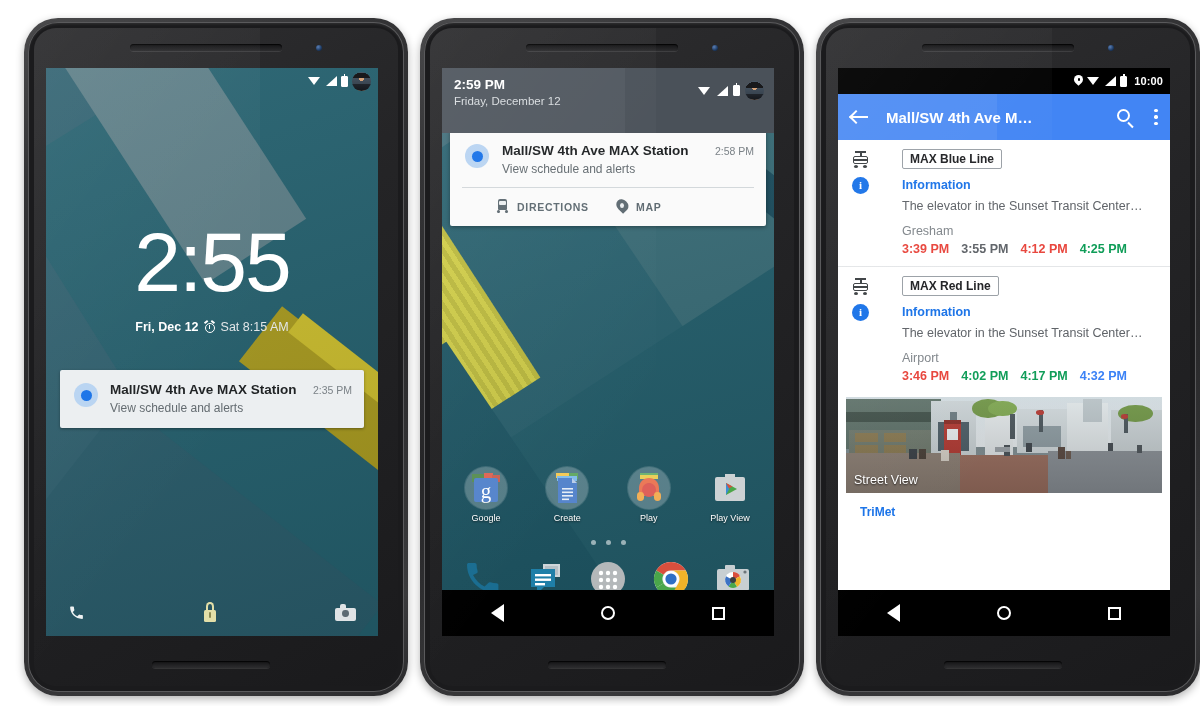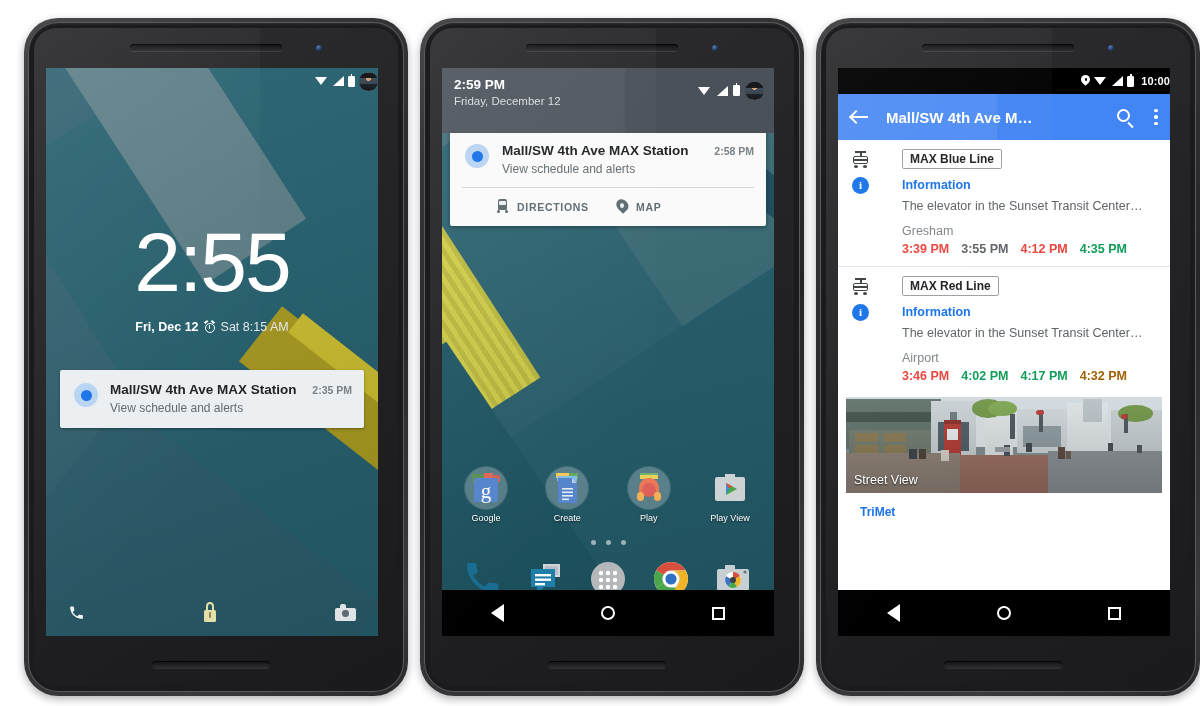--- a/index.html
+++ b/index.html
@@ -25,21 +25,21 @@
 
   
   .screen{position:absolute;overflow:hidden;background:#000;z-index:20;}
 
   
   .wp{position:absolute;inset:0;overflow:hidden;background:#24606e;}
   .wp i{position:absolute;display:block;}
 
   
   .sbar{position:absolute;left:0;right:0;top:0;display:flex;align-items:center;z-index:30;}
-  .sb-icons{margin-left:auto;display:flex;align-items:center;gap:4px;}
+  .sb-icons{margin-left:auto;display:flex;align-items:center;gap:4px;padding-right:7px;}
   .ic-wifi{width:13px;height:10px;position:relative;}
   .ic-wifi:before{content:"";position:absolute;left:0;top:1px;width:0;height:0;
       border-left:6.5px solid transparent;border-right:6.5px solid transparent;border-top:8px solid #fff;}
   .ic-sig{width:12px;height:10px;position:relative;}
   .ic-sig:before{content:"";position:absolute;right:0;bottom:0;width:0;height:0;
       border-left:11px solid transparent;border-bottom:10px solid #fff;}
   .ic-bat{width:7px;height:11px;border:1.6px solid #fff;border-radius:1px;background:#fff;position:relative;box-sizing:border-box;}
   .ic-bat:before{content:"";position:absolute;left:1.6px;right:1.6px;top:-3px;height:2px;background:#fff;}
   .ic-pin{width:9px;height:12px;position:relative;}
   .ic-pin:before{content:"";position:absolute;left:0;top:0;width:9px;height:9px;border-radius:50% 50% 50% 0;
@@ -70,21 +70,21 @@
   .al-b2{right:.2px;transform:rotate(38deg);}
 
   
   .notif{position:absolute;background:#eceff1;border-radius:2px;box-shadow:0 1px 3px rgba(0,0,0,.36);overflow:hidden;}
   .notif-main{display:flex;align-items:flex-start;}
   .n-badge{flex:0 0 auto;border-radius:50%;background:#b9d4f2;display:flex;align-items:center;justify-content:center;}
   .n-badge span{border-radius:50%;background:#1a73e8;display:block;}
   .n-body{flex:1 1 auto;min-width:0;}
   .n-title{color:#1f2224;font-weight:bold;white-space:nowrap;overflow:hidden;text-overflow:ellipsis;}
   .n-sub{color:#636b70;}
-  .n-time{flex:0 0 auto;color:#7b8287;font-weight:bold;}
+  .n-time{flex:0 0 auto;color:#7b8287;}
   .n-divider{height:1px;background:#d3d8db;}
   .n-actions{display:flex;align-items:center;}
   .n-act{display:flex;align-items:center;gap:8px;color:#5f6b72;font-weight:bold;letter-spacing:.7px;}
   .ic-train{position:relative;}
   .ic-train .tbody{position:absolute;left:12%;top:0;width:76%;height:72%;background:#5f6b72;border-radius:2px 2px 1px 1px;}
   .ic-train .twin{position:absolute;left:24%;top:14%;width:52%;height:28%;background:#eceff1;border-radius:1px;}
   .ic-train .tw1,.ic-train .tw2{position:absolute;bottom:4%;width:22%;height:22%;border-radius:50%;background:#5f6b72;}
   .ic-train .tw1{left:10%;} .ic-train .tw2{right:10%;}
   .ic-mappin{position:relative;}
   .ic-mappin:before{content:"";position:absolute;left:6%;top:0;width:88%;height:88%;
@@ -503,21 +503,21 @@
             </span>
             <span class="t-info">i</span>
             <span class="t-chip">MAX Blue Line</span>
             <div class="t-infolb">Information</div>
             <div class="t-desc">The elevator in the Sunset Transit Center…</div>
             <div class="t-dest">Gresham</div>
             <div class="t-times">
               <span style="color:#e8453c;">3:39 PM</span>
               <span style="color:#5f6368;">3:55 PM</span>
               <span style="color:#e8453c;">4:12 PM</span>
-              <span style="color:#0f9d58;">4:35 PM</span>
+              <span style="color:#0f9d58;">4:25 PM</span>
             </div>
           </div>
 
           <div class="trow">
             <span class="t-ic">
               <span class="tram">
                   <span class="roof"></span>
                   <span class="pole"></span>
                   <span class="car"></span>
                   <span class="bar"></span>
@@ -527,21 +527,21 @@
             </span>
             <span class="t-info">i</span>
             <span class="t-chip">MAX Red Line</span>
             <div class="t-infolb">Information</div>
             <div class="t-desc">The elevator in the Sunset Transit Center…</div>
             <div class="t-dest">Airport</div>
             <div class="t-times">
               <span style="color:#e8453c;">3:46 PM</span>
               <span style="color:#0f9d58;">4:02 PM</span>
               <span style="color:#0f9d58;">4:17 PM</span>
-              <span style="color:#a16207;">4:32 PM</span>
+              <span style="color:#3b82f6;">4:32 PM</span>
             </div>
           </div>
 
           <div class="sv">
             <i style="left:0;top:0;width:100%;height:58%;background:linear-gradient(180deg,#cfd9de,#e7ecee);"></i>
             <i style="left:0;top:52%;width:100%;height:48%;background:linear-gradient(180deg,#7d8b90,#9aa5a8);"></i>
             <i style="left:0;top:2%;width:30%;height:52%;background:#5d7068;"></i>
             <i style="left:0;top:16%;width:30%;height:10%;background:#3f4f48;"></i>
             <i style="left:1%;top:34%;width:27%;height:28%;background:#6f7a6e;"></i>
             <i style="left:3%;top:38%;width:7%;height:9%;background:#8a7a52;"></i>

